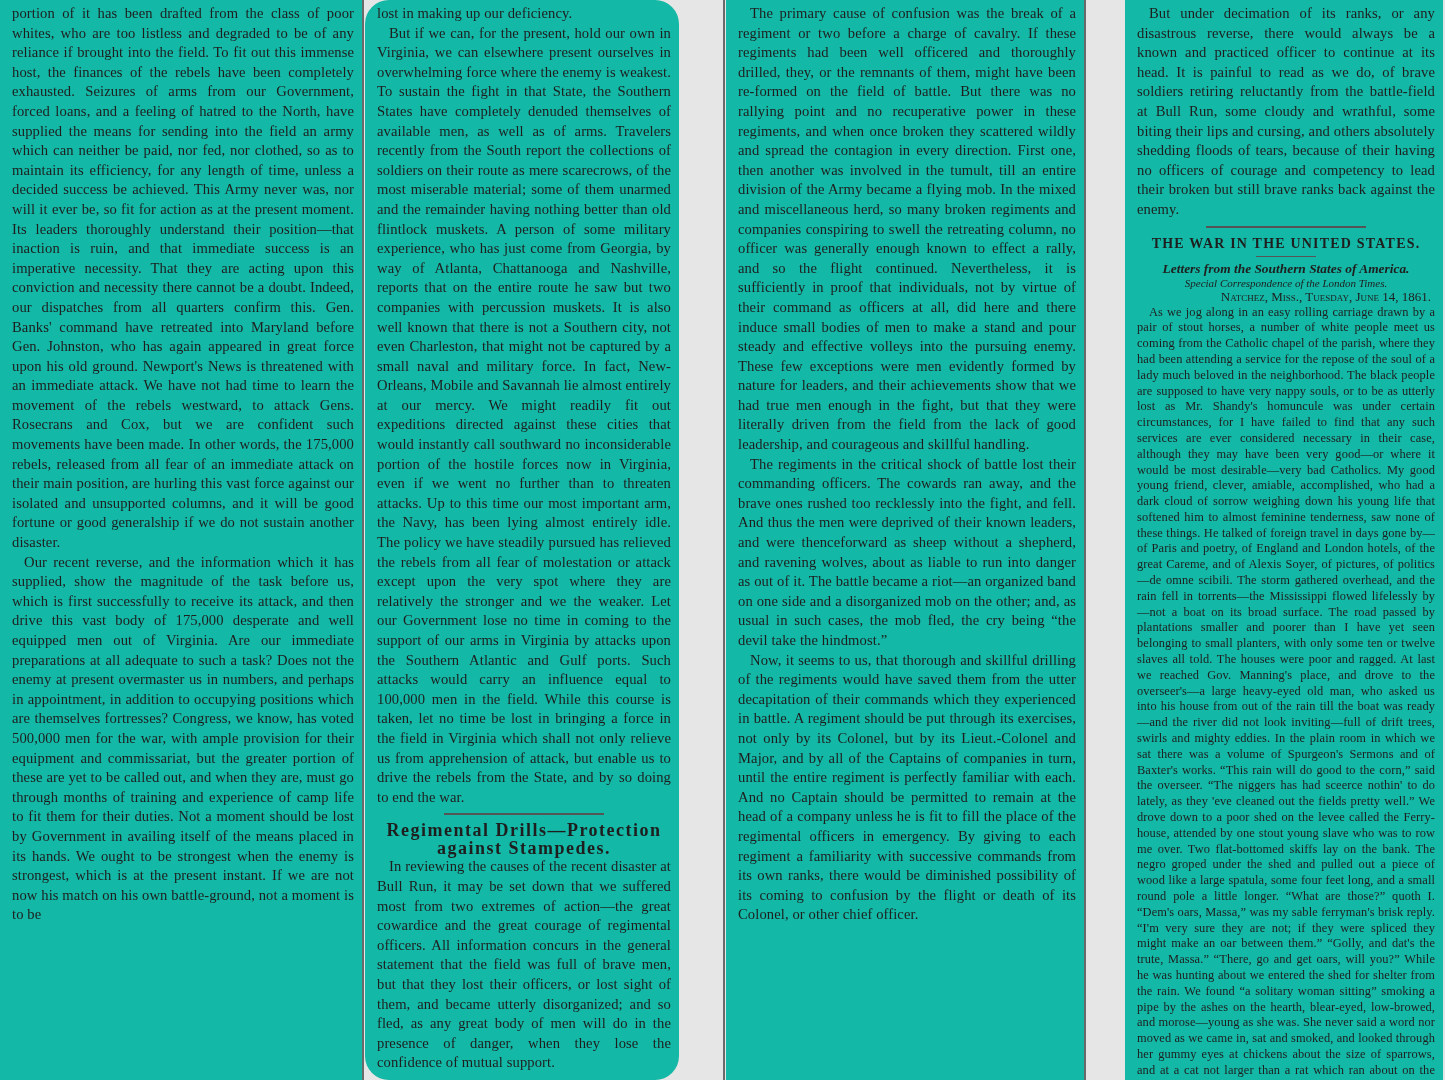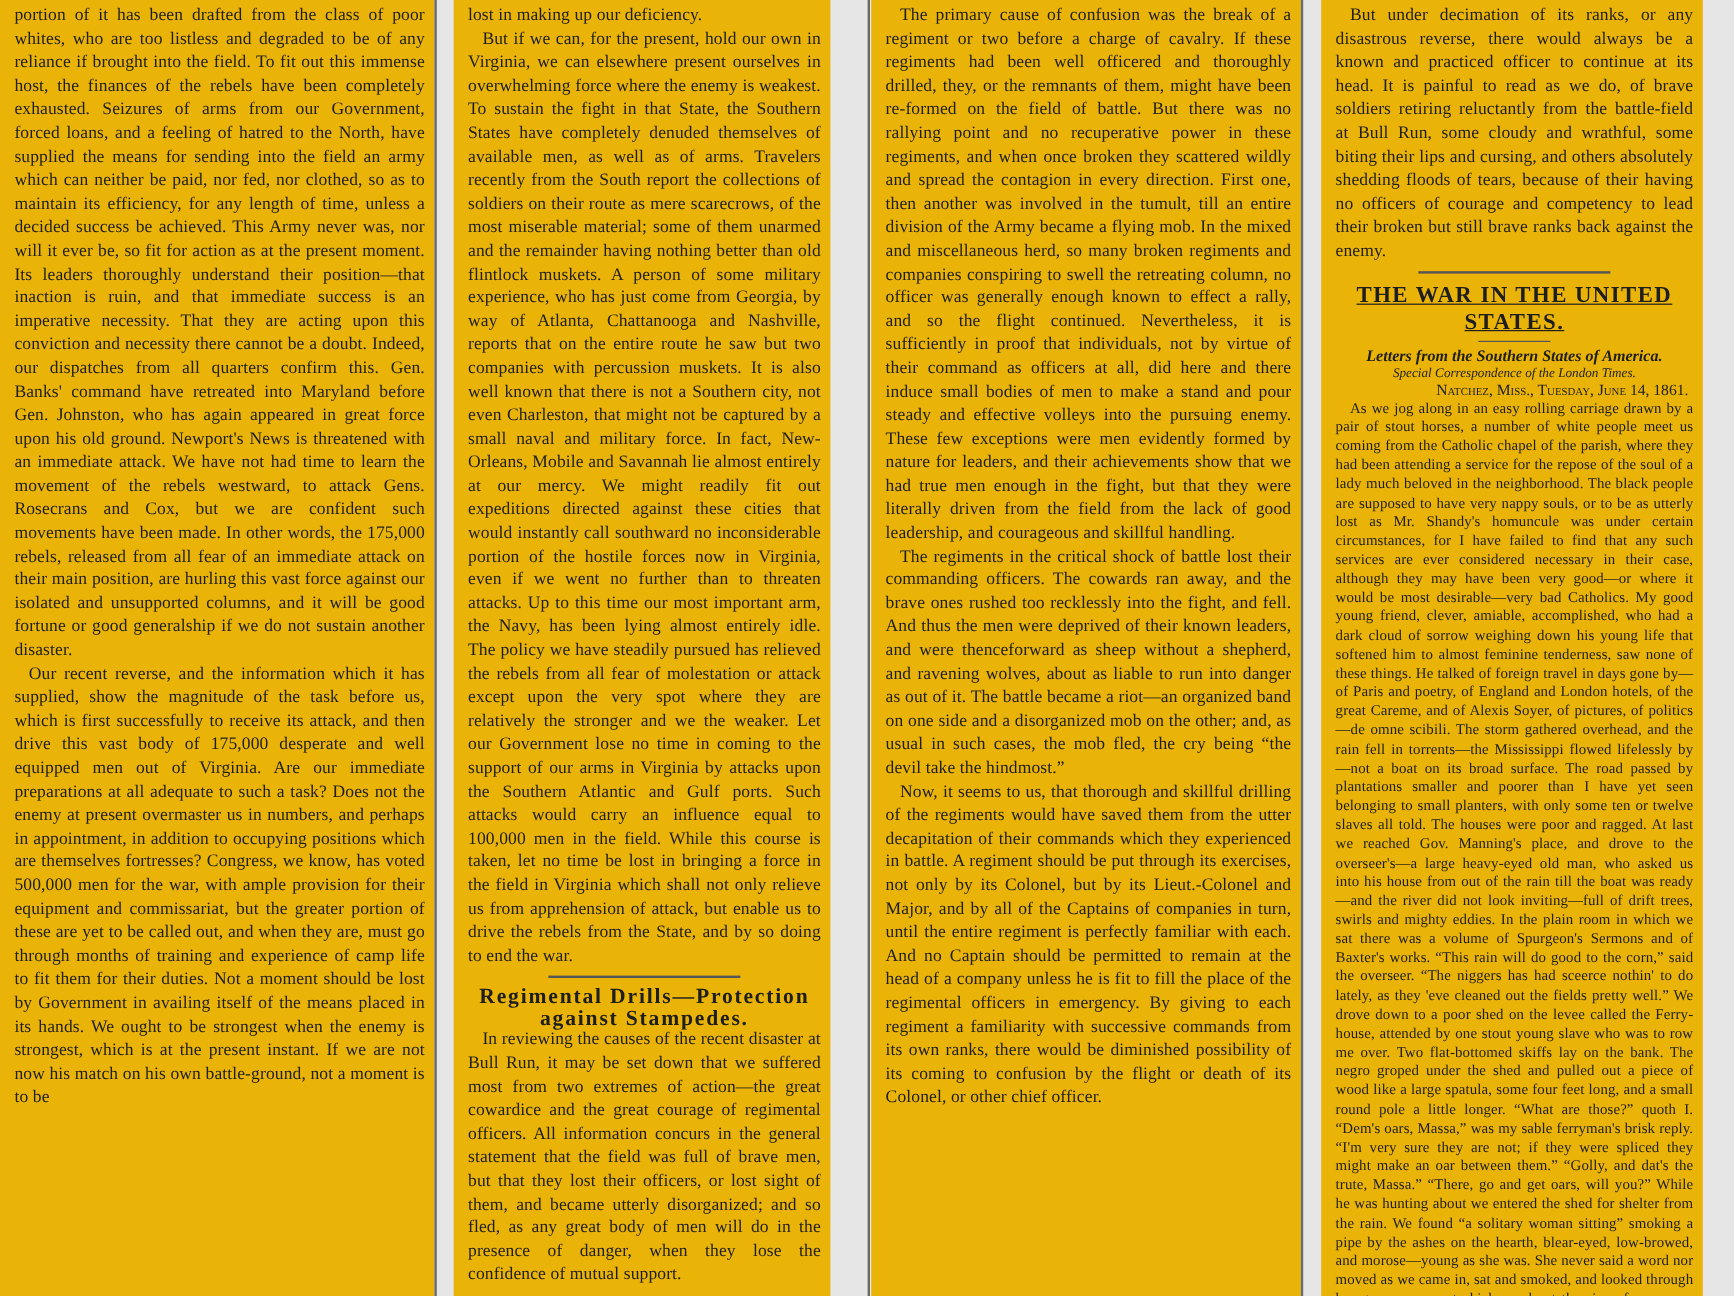--- a/index.html
+++ b/index.html
@@ -5,48 +5,48 @@
   html, body { margin: 0; padding: 0; }
   body {
     width: 1445px; height: 1080px; overflow: hidden;
     background: #e6e6e6;
     font-family: "Liberation Serif", "DejaVu Serif", serif;
     color: #1e1e1e;
   }
   .page { position: relative; width: 1445px; height: 1080px; }
   .col {
     position: absolute; top: 0; height: 1080px;
-    background: #eab308;
+    background: #14b8a6;
     box-sizing: border-box;
     padding: 4px 8px 0 12px;
     overflow: hidden;
   }
   .col1 { left: 0; width: 362px; }
-  .col2 { left: 378px; width: 314px; }
+  .col2 { left: 365px; width: 314px; border-radius: 24px; }
   .col3 { left: 726px; width: 358px; }
-  .col4 { left: 1101px; width: 318px; }
+  .col4 { left: 1125px; width: 318px; }
   .rule {
     position: absolute; top: 0; width: 2px; height: 1080px;
     background: #6a6a6a;
   }
   p {
     margin: 0; font-size: 14.6px; line-height: 19.6px;
     text-align: justify; text-indent: 0;
     letter-spacing: 0.1px;
   }
   p.indent { text-indent: 12px; }
   p.cont { text-indent: 0; }
   .sc { font-variant: small-caps; }
   .head-sm {
     font-weight: bold; font-size: 18px; text-align: center;
     letter-spacing: 1.5px; line-height: 18px; margin-top: 6px;
   }
   .head-big {
-    font-weight: bold; font-size: 19px; text-align: center;
-    letter-spacing: 1.2px; margin: 8px 0 4px; text-decoration: underline;
+    font-weight: bold; font-size: 14px; text-align: center;
+    letter-spacing: 1.2px; margin: 8px 0 4px;
   }
   .subhead { font-weight: bold; font-size: 13.4px; text-align: center; margin: 0; font-style: italic; }
   .corr { font-style: italic; font-size: 11px; text-align: center; margin: 0; }
   .dateline { font-size: 13px; text-align: right; margin: 0 4px 0 0; }
   .divider {
     width: 160px; height: 2px; margin: 6px auto; background: #555;
     position: relative;
   }
   .divider.small { width: 60px; height: 1px; margin: 4px auto; }
   .small p { font-size: 12.4px; line-height: 15.8px; }

